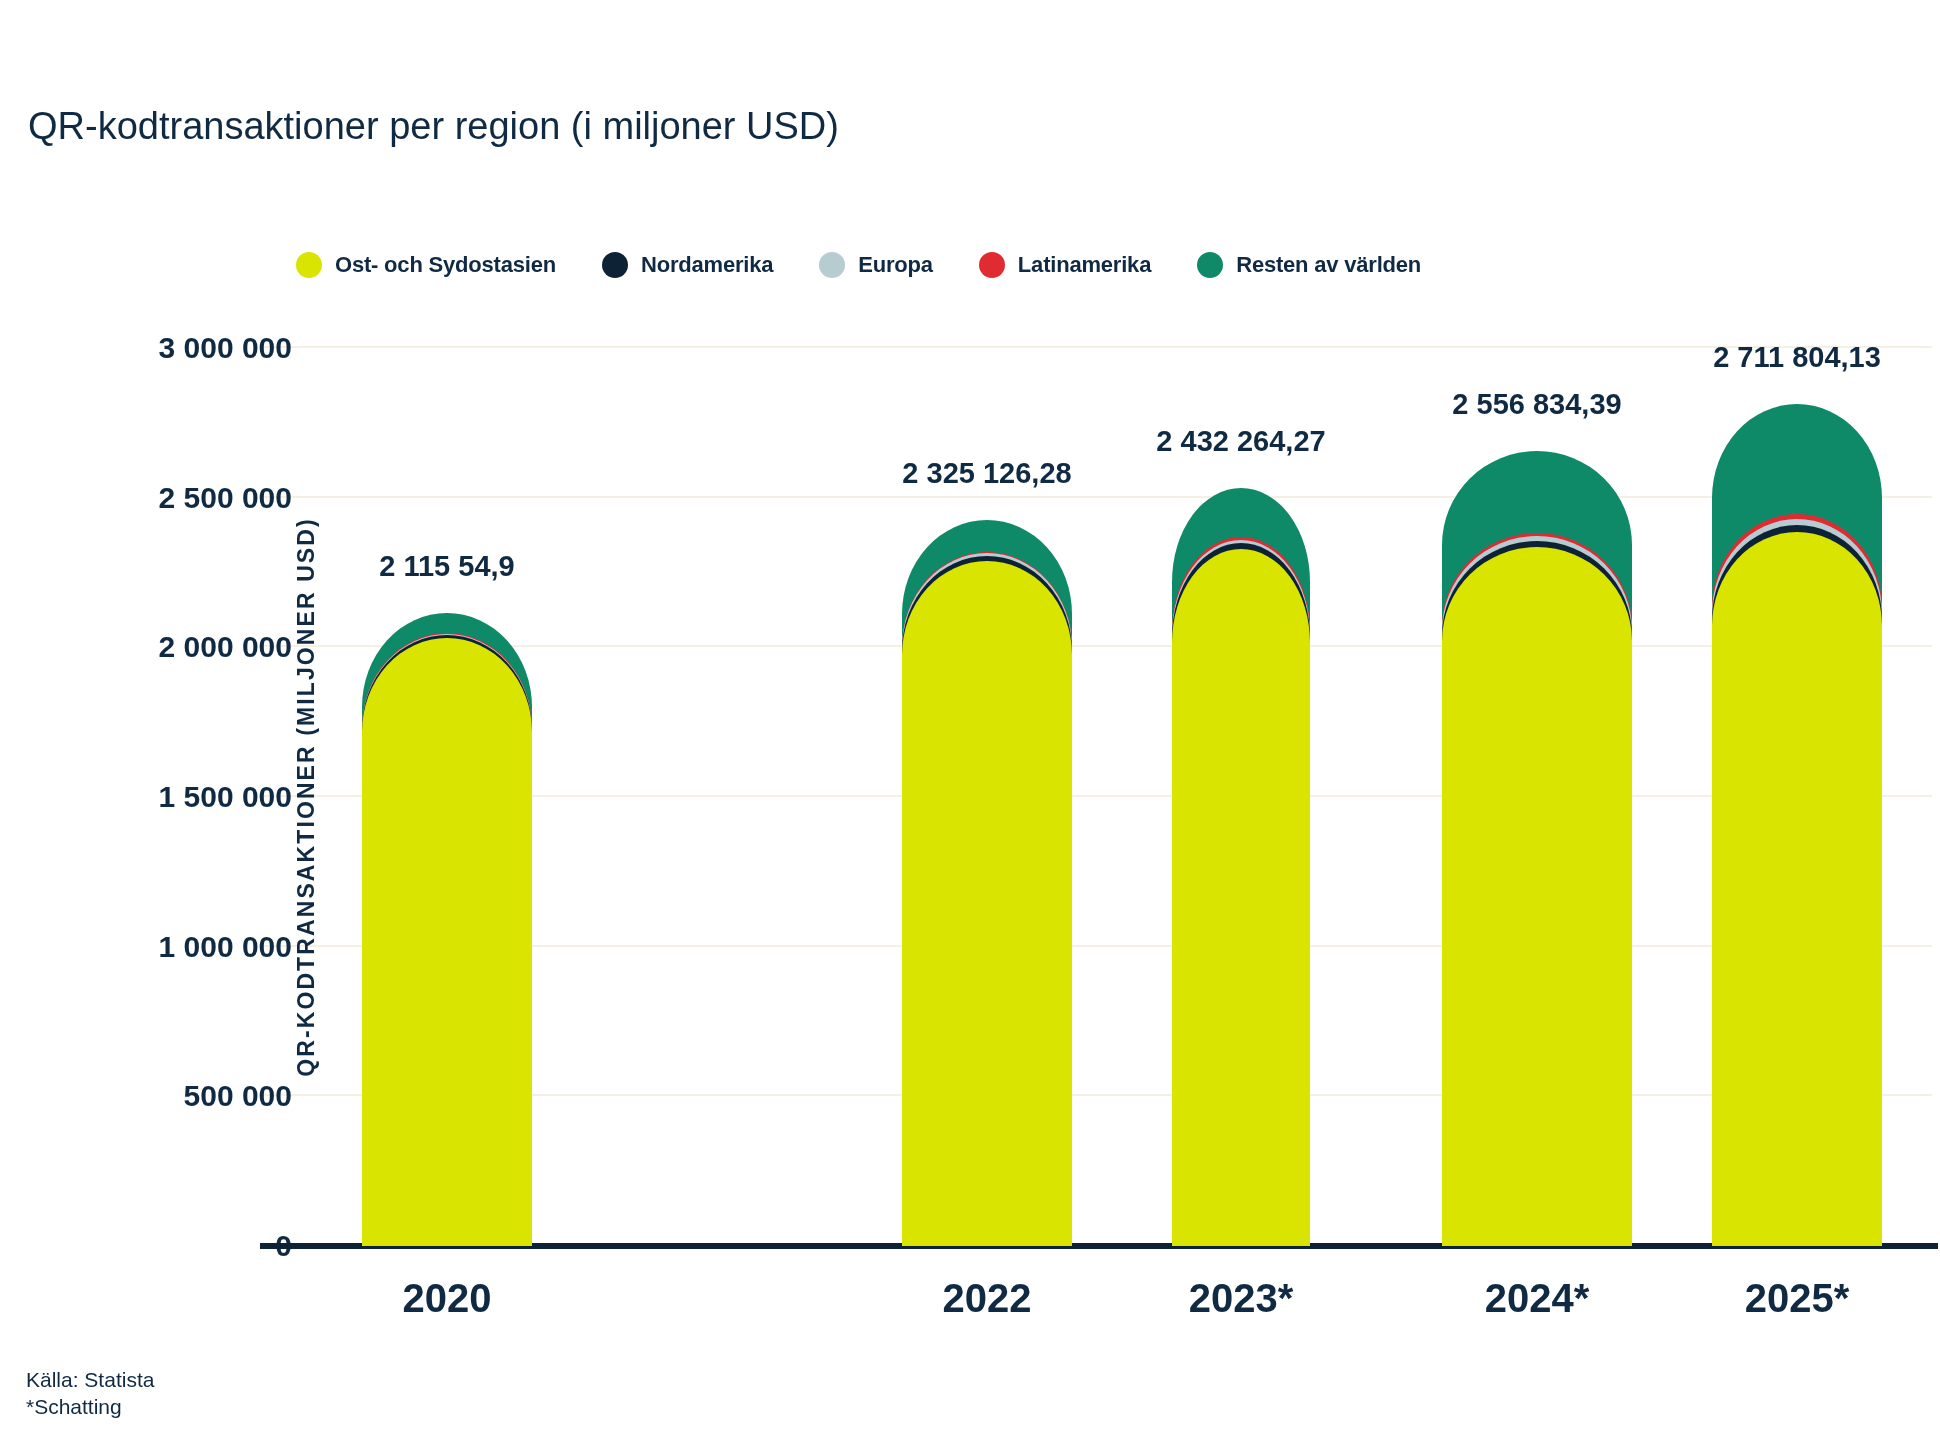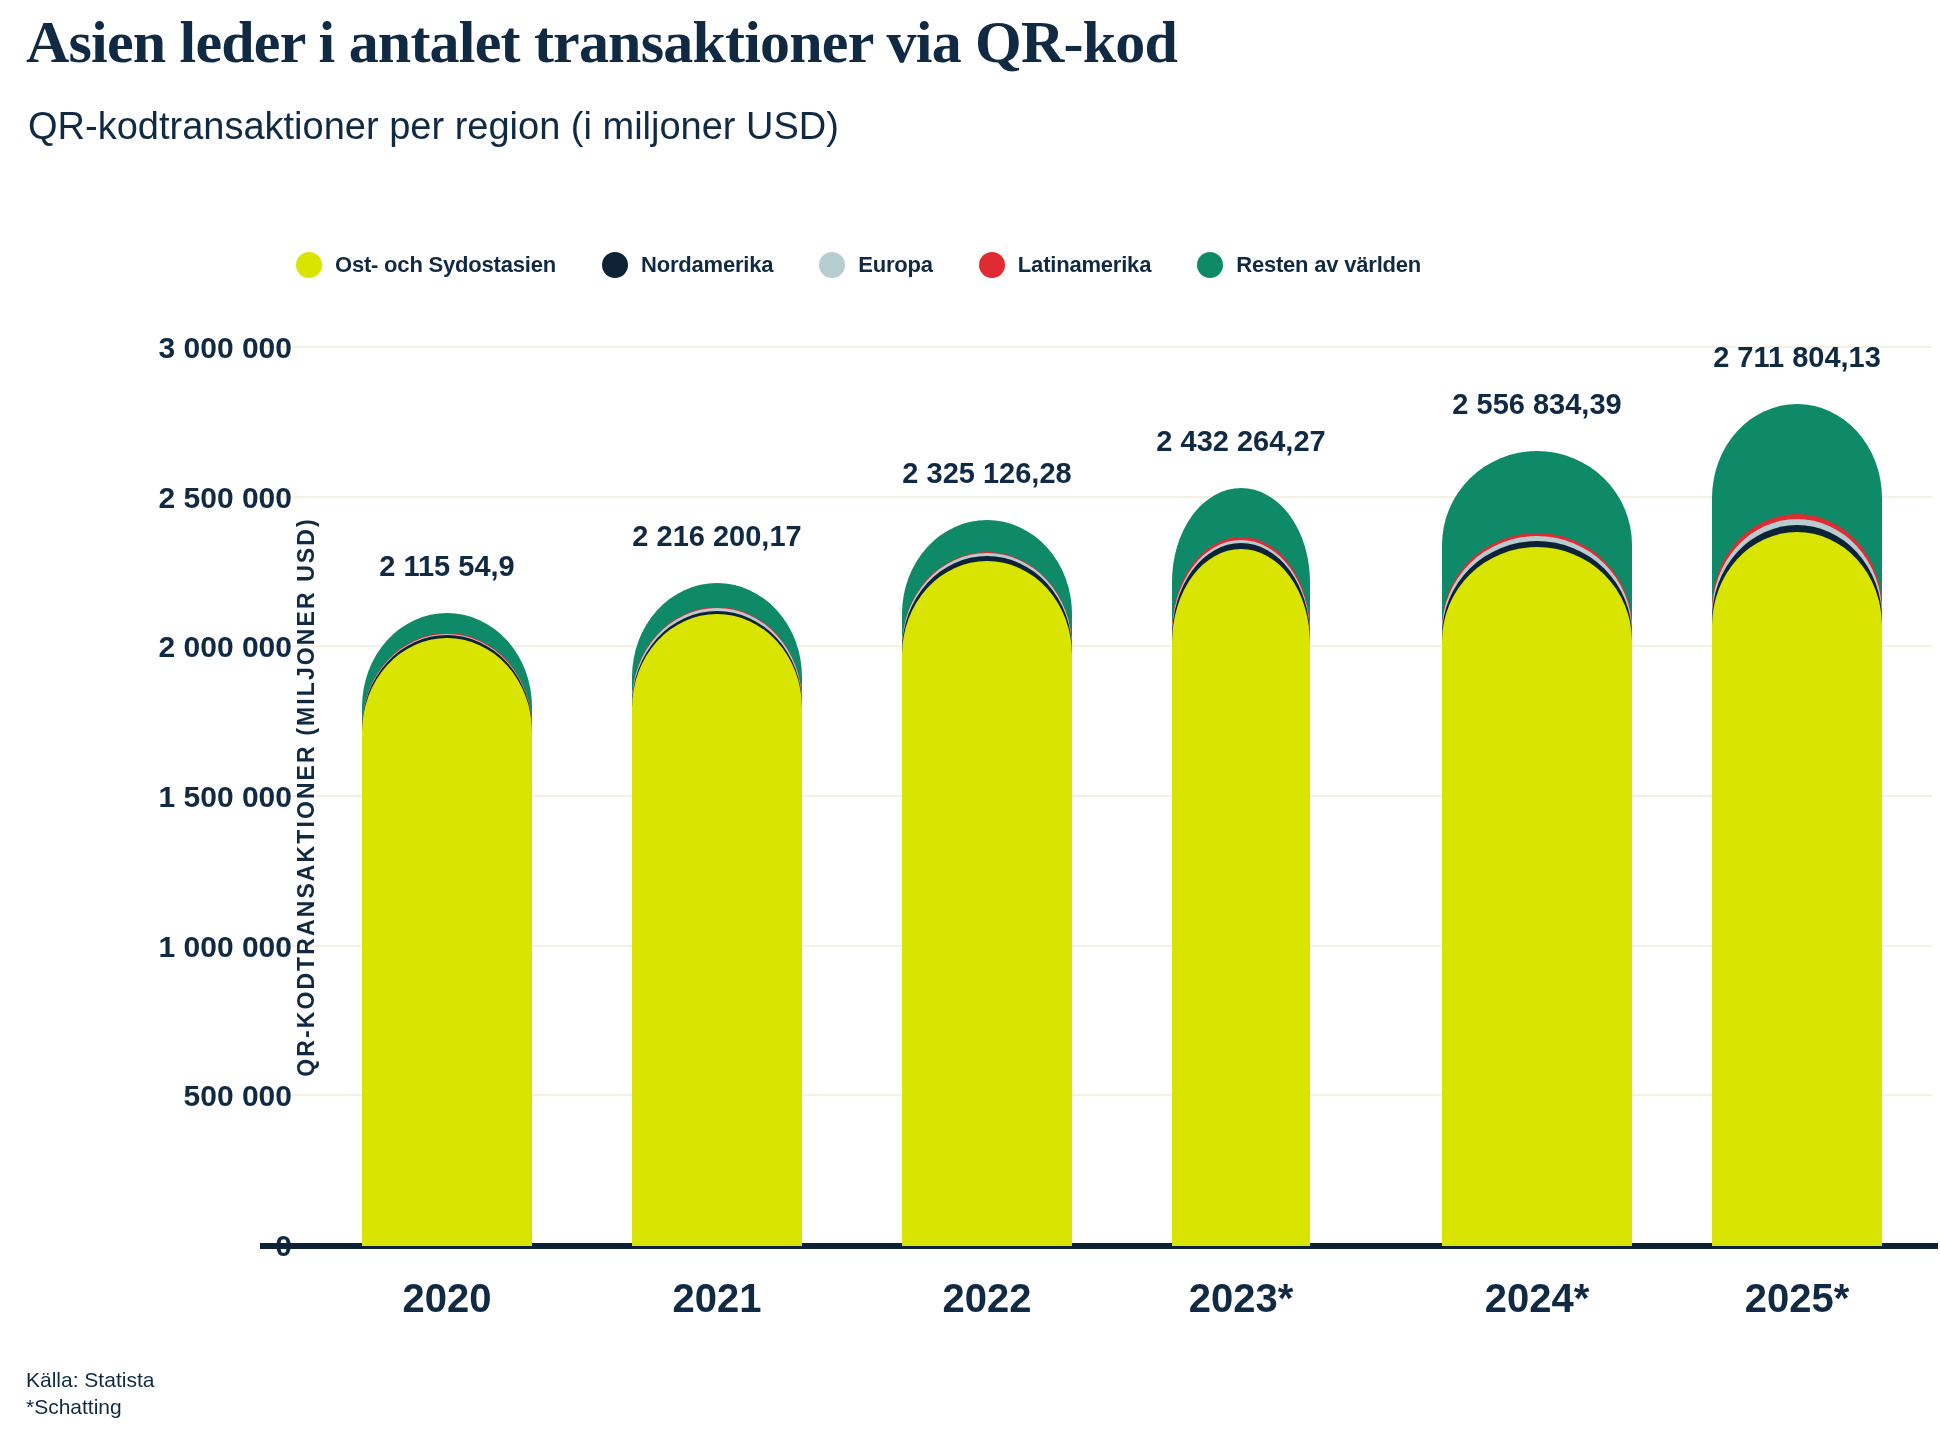--- a/index.html
+++ b/index.html
@@ -168,21 +168,20 @@
     font-size: 21px;
     line-height: 1.28;
     color: #102a43;
   }
 </style>
 </head>
 <body>
 
 <div id="page">
 
-  <div id="title">Asien leder i antalet transaktioner via QR-kod</div>
   <div id="legend">
       <div class="legend-item">
         <span class="legend-dot" style="background: rgb(217, 229, 0);"></span>
         <span class="legend-label">Ost- och Sydostasien</span>
       </div>
       <div class="legend-item">
         <span class="legend-dot" style="background: rgb(13, 34, 53);"></span>
         <span class="legend-label">Nordamerika</span>
       </div>
       <div class="legend-item">
@@ -223,29 +222,20 @@
     <div id="bars">
         <div class="bar-group" style="left: 50px; width: 170px;">
           <div class="seg" style="background: rgb(15, 138, 104); bottom: 0px; height: 633.102px; z-index: 11;"></div>
           <div class="seg" style="background: rgb(224, 43, 50); bottom: 0px; height: 613.334px; z-index: 12;"></div>
           <div class="seg" style="background: rgb(183, 204, 209); bottom: 0px; height: 612.436px; z-index: 13;"></div>
           <div class="seg" style="background: rgb(13, 34, 53); bottom: 0px; height: 610.64px; z-index: 14;"></div>
           <div class="seg" style="background: rgb(217, 229, 0); bottom: 0px; height: 607.647px; z-index: 15;"></div>
           <div class="bar-value" style="bottom: 663.102px; z-index: 40;">2 115 54,9</div>
           <div class="xtick">2020</div>
         </div>
-        <div class="bar-group" style="left: 320px; width: 170px;">
-          <div class="seg" style="background: rgb(15, 138, 104); bottom: 0px; height: 663.383px; z-index: 11;"></div>
-          <div class="seg" style="background: rgb(224, 43, 50); bottom: 0px; height: 638.777px; z-index: 12;"></div>
-          <div class="seg" style="background: rgb(183, 204, 209); bottom: 0px; height: 637.58px; z-index: 13;"></div>
-          <div class="seg" style="background: rgb(13, 34, 53); bottom: 0px; height: 635.185px; z-index: 14;"></div>
-          <div class="seg" style="background: rgb(217, 229, 0); bottom: 0px; height: 631.593px; z-index: 15;"></div>
-          <div class="bar-value" style="bottom: 693.383px; z-index: 40;">2 216 200,17</div>
-          <div class="xtick">2021</div>
-        </div>
         <div class="bar-group" style="left: 590px; width: 170px;">
           <div class="seg" style="background: rgb(15, 138, 104); bottom: 0px; height: 725.921px; z-index: 11;"></div>
           <div class="seg" style="background: rgb(224, 43, 50); bottom: 0px; height: 694.453px; z-index: 12;"></div>
           <div class="seg" style="background: rgb(183, 204, 209); bottom: 0px; height: 692.657px; z-index: 13;"></div>
           <div class="seg" style="background: rgb(13, 34, 53); bottom: 0px; height: 689.664px; z-index: 14;"></div>
           <div class="seg" style="background: rgb(217, 229, 0); bottom: 0px; height: 685.473px; z-index: 15;"></div>
           <div class="bar-value" style="bottom: 755.921px; z-index: 40;">2 325 126,28</div>
           <div class="xtick">2022</div>
         </div>
         <div class="bar-group" style="left: 860px; width: 138px;">

